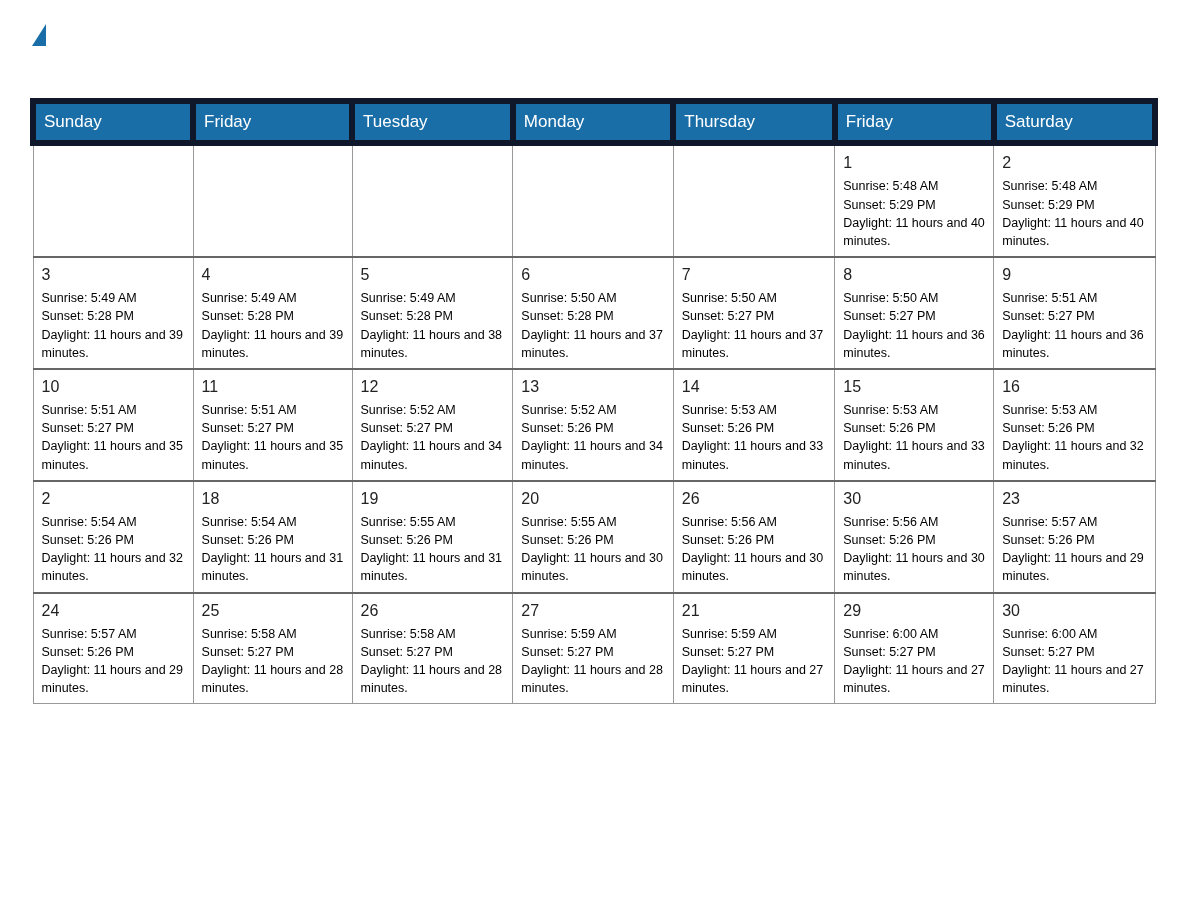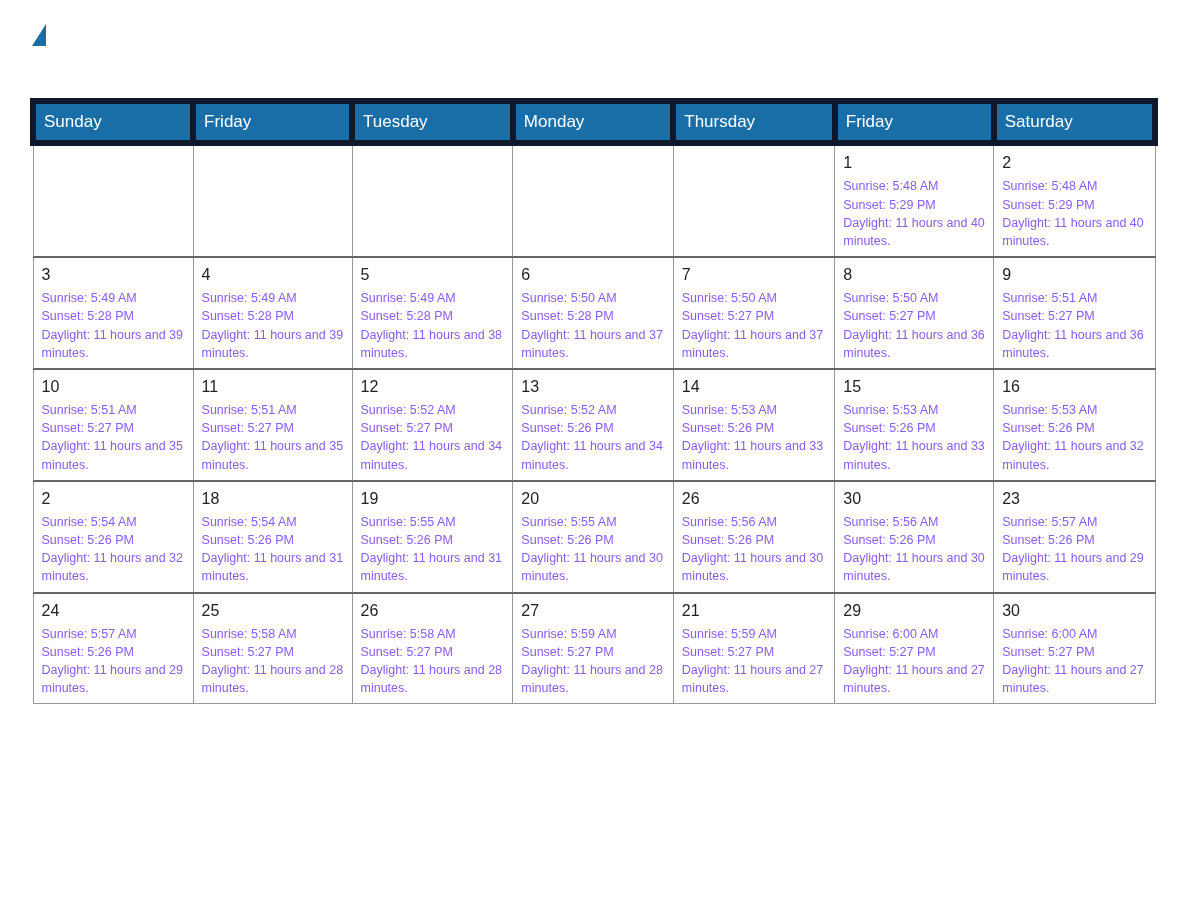--- a/index.html
+++ b/index.html
@@ -84,21 +84,21 @@
     }
     .day-number {
       font-size: 16px;
       font-weight: normal;
       color: #222;
       display: block;
       margin-bottom: 3px;
     }
     .day-info {
       font-size: 12.5px;
-      color: #8b5cf6;
+      color: #000000;
       line-height: 1.45;
     }
     .empty-cell {
       background: #fff;
     }
     .row-separator td {
       border-top: 2px solid #666;
     }
   </style>
 </head>

